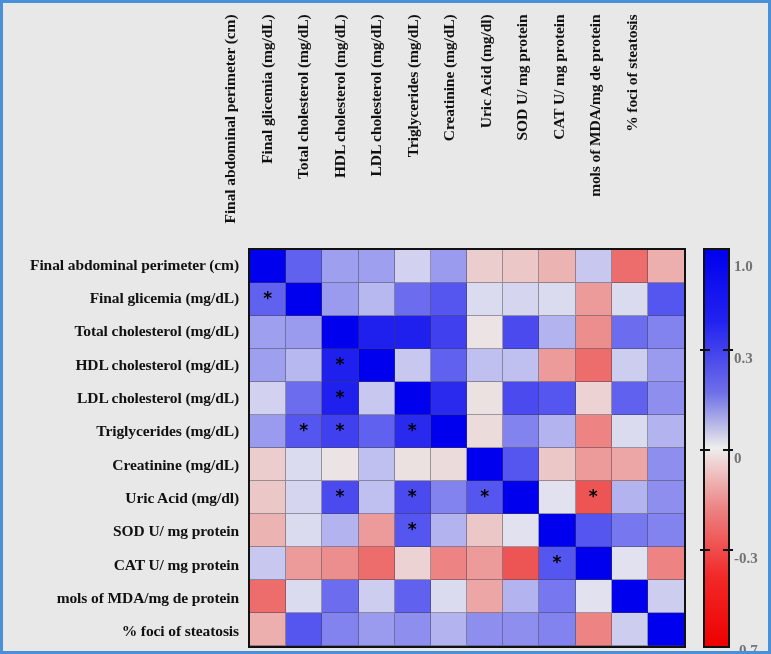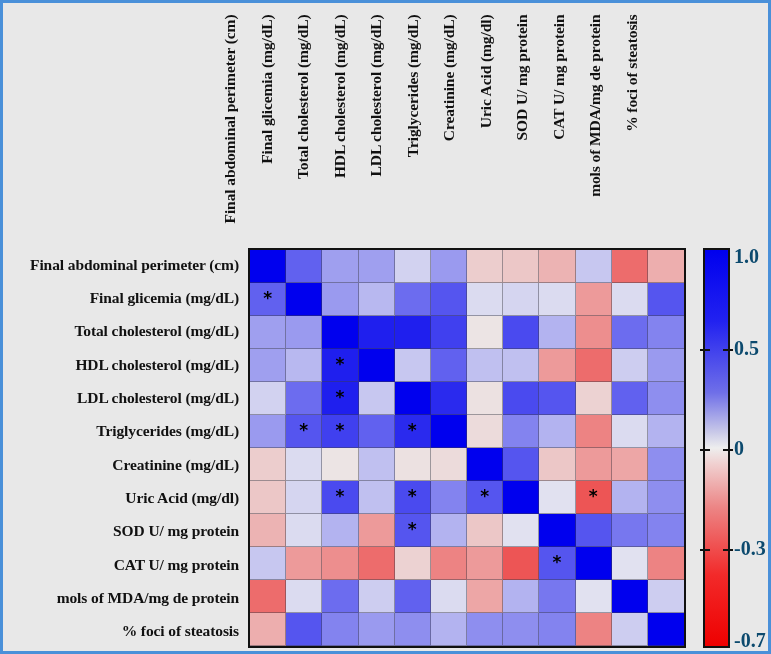--- a/index.html
+++ b/index.html
@@ -137,25 +137,26 @@
   #cb-labels {
     position: absolute;
     left: 731px;
     top: 245px;
     width: 40px;
     height: 400px;
   }
   .cb-label {
     position: absolute;
     left: 0;
-    font-size: 20px;
+    font-size: 15px;
     font-weight: bold;
-    color: #0c4a6e;
+    color: #737373;
     transform: translateY(-50%);
     white-space: nowrap;
+    margin-top: 10px;
   }
 </style>
 </head>
 <body>
 
 <div id="figure">
 
   <div id="col-labels">
       <div class="col-label" style="left: 0px; width: 237px; height: 36.5px; line-height: 36.5px;">Final abdominal perimeter (cm)</div>
       <div class="col-label" style="left: 36.5px; width: 237px; height: 36.5px; line-height: 36.5px;">Final glicemia (mg/dL)</div>
@@ -363,19 +364,19 @@
     <div id="colorbar"></div>
   <div class="cb-tick" style="top: 99px;"></div>
       <div class="cb-tick-r" style="top: 99px;"></div>
       <div class="cb-tick" style="top: 199px;"></div>
       <div class="cb-tick-r" style="top: 199px;"></div>
       <div class="cb-tick" style="top: 299px;"></div>
       <div class="cb-tick-r" style="top: 299px;"></div>
     </div>
   <div id="cb-labels">
       <div class="cb-label" style="top: 8px;">1.0</div>
-      <div class="cb-label" style="top: 100px;">0.5</div>
+      <div class="cb-label" style="top: 100px;">0.3</div>
       <div class="cb-label" style="top: 200px;">0</div>
       <div class="cb-label" style="top: 300px;">-0.3</div>
       <div class="cb-label" style="top: 392px;">-0.7</div>
     </div>
 
 </div>
 
 </body></html>

